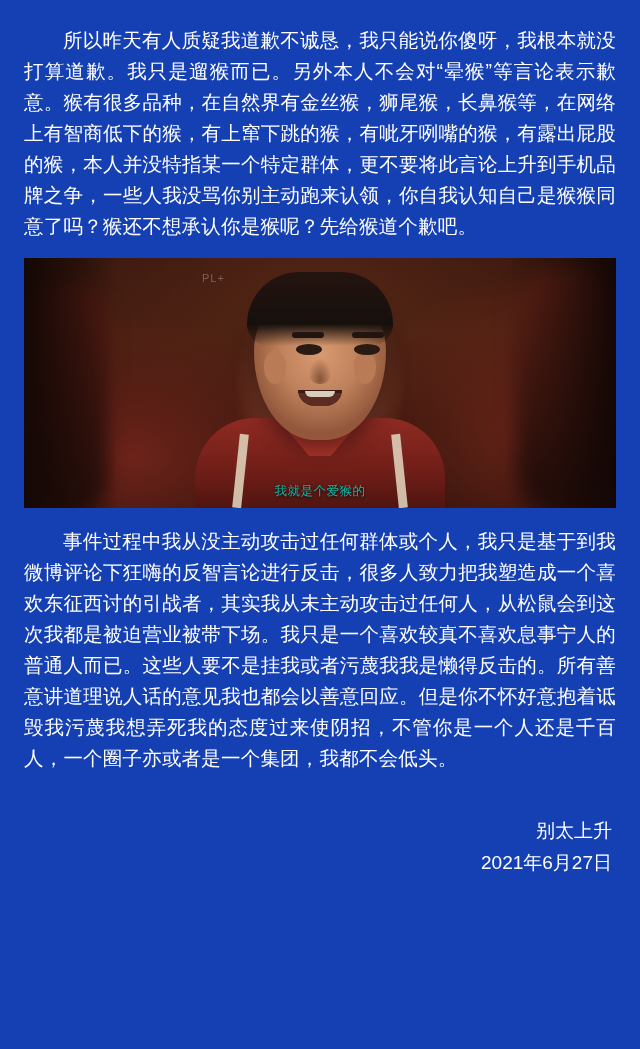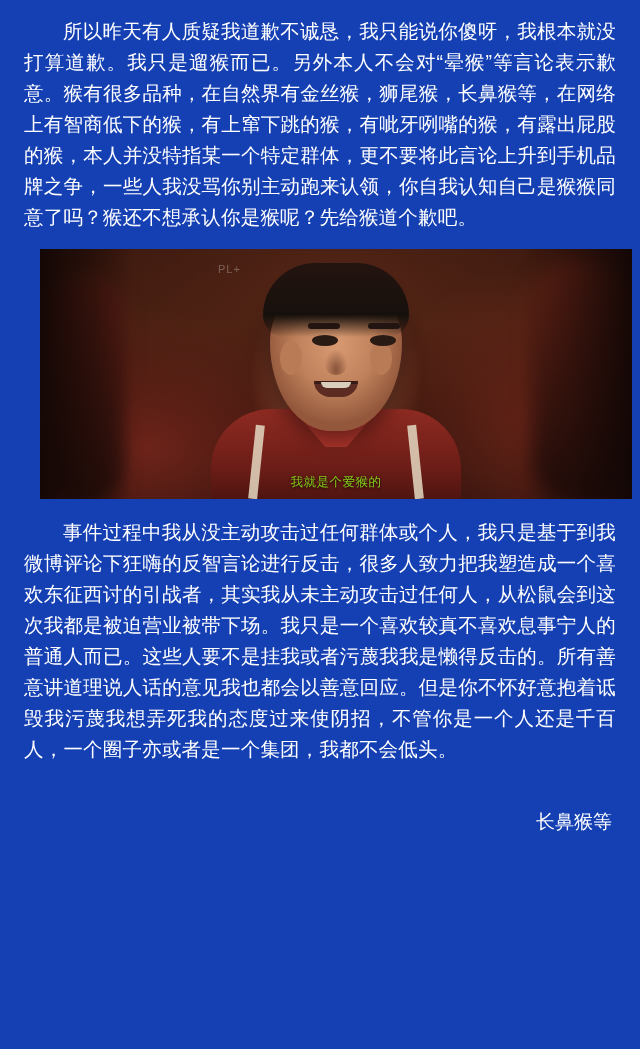--- a/index.html
+++ b/index.html
@@ -11,39 +11,39 @@
     width: 640px;
     height: 1049px;
     background: #1540b3;
     font-family: "Liberation Sans", sans-serif;
     overflow: hidden;
   }
   .page {
     width: 640px;
     height: 1049px;
     background: #1540b3;
-    padding: 16px 24px 10px 24px;
+    padding: 25px 24px 10px 24px;
     position: relative;
   }
   .para {
     color: #ffffff;
     font-size: 19.5px;
     line-height: 31px;
     text-align: justify;
     text-justify: inter-ideograph;
     letter-spacing: 0.2px;
     text-indent: 2em;
     margin: 0;
     font-weight: 500;
   }
   .para + .para {
     margin-top: 8px;
   }
   .figure {
-    margin: 16px 0 18px 16px;
+    margin: 16px 0 18px 0;
     width: 100%;
     height: 250px;
     position: relative;
     overflow: hidden;
     background: #2b1008;
   }
   
   .photo {
     position: absolute;
     inset: 0;
@@ -192,21 +192,21 @@
     top: 14px;
     color: rgba(255,255,255,0.28);
     font-size: 11px;
     letter-spacing: 1px;
   }
   .subtitle {
     position: absolute;
     left: 0; right: 0;
     bottom: 8px;
     text-align: center;
-    color: #84cc16;
+    color: #14b8a6;
     font-size: 12.5px;
     text-shadow: 0 1px 3px rgba(0,0,0,0.9);
     letter-spacing: 0.5px;
   }
   .signature {
     margin-top: 40px;
     text-align: right;
     color: #ffffff;
     font-size: 19px;
     line-height: 34px;
@@ -250,15 +250,16 @@
     <div class="teeth"></div>
     <div class="photo-dark-l"></div>
     <div class="photo-dark-r"></div>
     <div class="watermark">PL+</div>
     <div class="subtitle">我就是个爱猴的</div>
   </div>
 
 
   <p class="para">事件过程中我从没主动攻击过任何群体或个人，我只是基于到我微博评论下狂嗨的反智言论进行反击，很多人致力把我塑造成一个喜欢东征西讨的引战者，其实我从未主动攻击过任何人，从松鼠会到这次我都是被迫营业被带下场。我只是一个喜欢较真不喜欢息事宁人的普通人而已。这些人要不是挂我或者污蔑我我是懒得反击的。所有善意讲道理说人话的意见我也都会以善意回应。但是你不怀好意抱着诋毁我污蔑我想弄死我的态度过来使阴招，不管你是一个人还是千百人，一个圈子亦或者是一个集团，我都不会低头。</p>
 
-  <div class="signature">长鼻猴等</div>
+  <div class="signature">别太上升</div>
+  <div class="sig-date">2021年6月27日</div>
 
 </div>
 
 </body></html>

